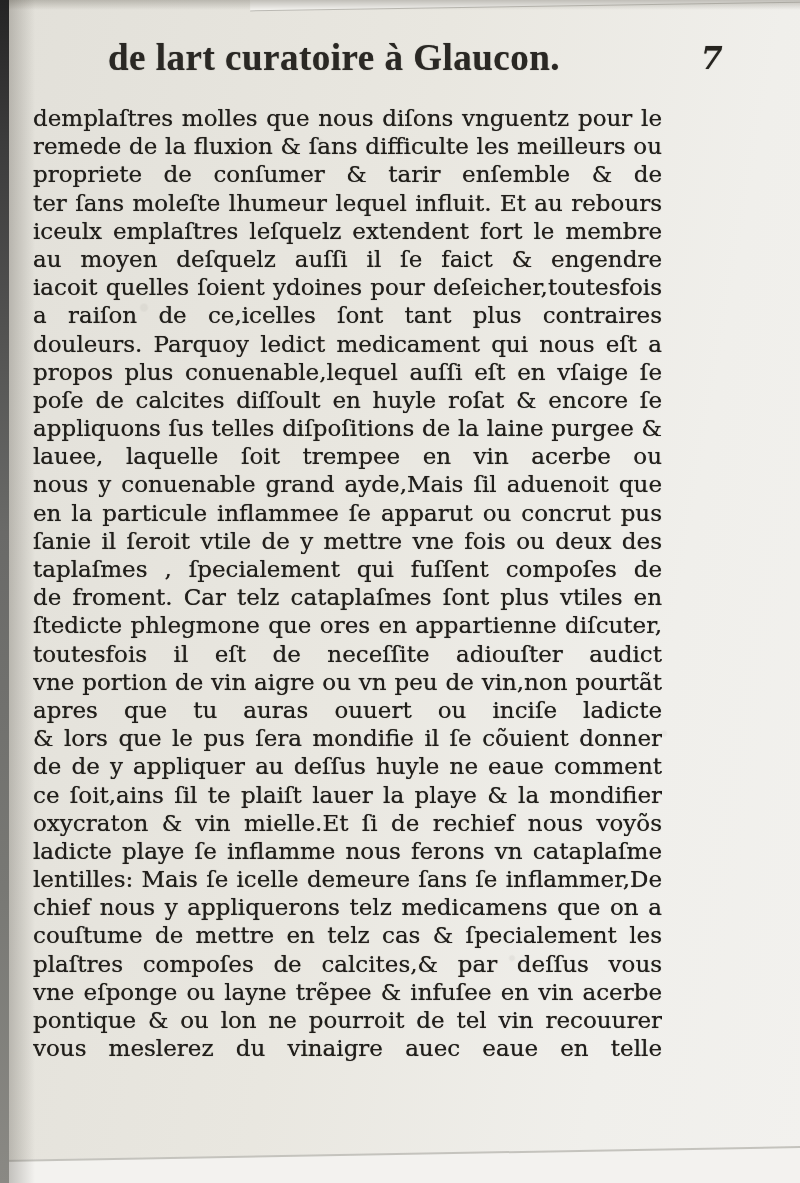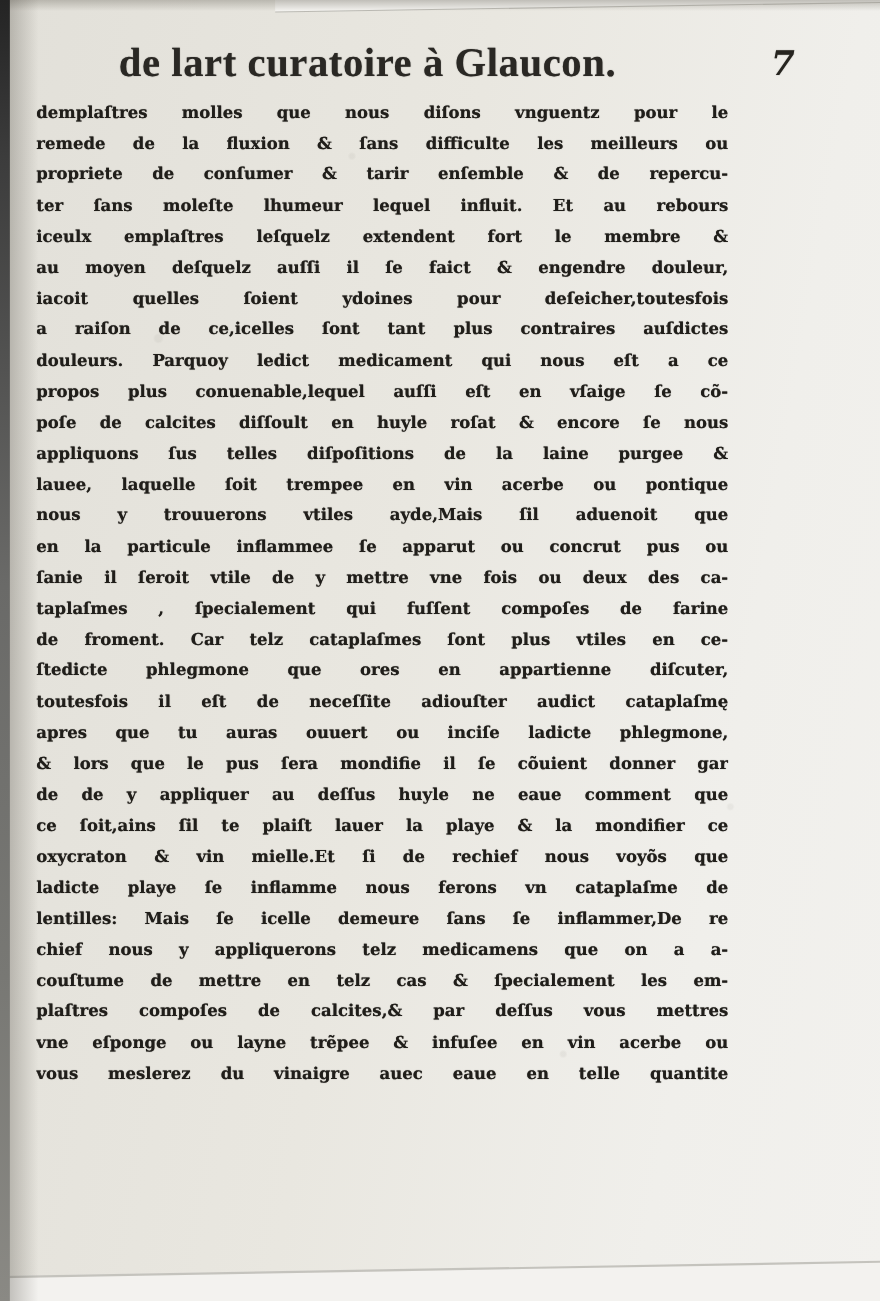--- a/index.html
+++ b/index.html
@@ -50,23 +50,23 @@
     text-shadow:0 0 1px rgba(30,28,24,0.55);
     white-space:nowrap;
     font-family:Liberation Serif, serif;
   }
   .folio{
     position:absolute;left:701px;top:40px;
     font-size:31px;font-weight:bold;font-style:italic;color:#26241f;
     text-shadow:0 0 1px rgba(30,28,24,0.5);
   }
   .text-column{
-    position:absolute;left:33px;top:88px;width:629px;
+    position:absolute;left:33px;top:104px;width:629px;
     color:#201e1a;
-    font-size:15px;font-weight:bold;
+    font-size:23px;font-weight:normal;
     text-shadow:0 0 0.7px rgba(25,23,19,0.75);
   }
   .ln{
     height:28.2px;line-height:28.2px;
     text-align:justify;
     text-align-last:justify;
     overflow:hidden;
     white-space:normal;
   }
 </style>
@@ -90,33 +90,35 @@
     <div class="ln">ter ſans moleſte lhumeur lequel influit. Et au rebours</div>
     <div class="ln">iceulx emplaſtres leſquelz extendent fort le membre &amp;</div>
     <div class="ln">au moyen deſquelz auſſi il ſe faict &amp; engendre douleur,</div>
     <div class="ln">iacoit quelles ſoient ydoines pour deſeicher,toutesfois</div>
     <div class="ln">a raiſon de ce,icelles ſont tant plus contraires auſdictes</div>
     <div class="ln">douleurs. Parquoy ledict medicament qui nous eſt a ce</div>
     <div class="ln">propos plus conuenable,lequel auſſi eſt en vſaige ſe cõ-</div>
     <div class="ln">poſe de calcites diſſoult en huyle roſat &amp; encore ſe nous</div>
     <div class="ln">appliquons ſus telles diſpoſitions de la laine purgee &amp;</div>
     <div class="ln">lauee, laquelle ſoit trempee en vin acerbe ou pontique</div>
-    <div class="ln">nous y trouuerons vtiles ayde,Mais ſil aduenoit que</div>
+    <div class="ln">nous y conuenable grand ayde,Mais ſil aduenoit que</div>
     <div class="ln">en la particule inflammee ſe apparut ou concrut pus ou</div>
     <div class="ln">ſanie il ſeroit vtile de y mettre vne fois ou deux des ca-</div>
     <div class="ln">taplaſmes , ſpecialement qui fuſſent compoſes de farine</div>
     <div class="ln">de froment. Car telz cataplaſmes ſont plus vtiles en ce-</div>
     <div class="ln">ſtedicte phlegmone que ores en appartienne diſcuter,</div>
     <div class="ln">toutesfois il eſt de neceſſite adiouſter audict cataplaſmę</div>
+    <div class="ln">vne portion de vin aigre ou vn peu de vin,non pourtãt</div>
     <div class="ln">apres que tu auras ouuert ou inciſe ladicte phlegmone,</div>
     <div class="ln">&amp; lors que le pus ſera mondifie il ſe cõuient donner gar</div>
     <div class="ln">de de y appliquer au deſſus huyle ne eaue comment que</div>
     <div class="ln">ce ſoit,ains ſil te plaiſt lauer la playe &amp; la mondifier ce</div>
     <div class="ln">oxycraton &amp; vin mielle.Et ſi de rechief nous voyõs que</div>
     <div class="ln">ladicte playe ſe inflamme nous ferons vn cataplaſme de</div>
     <div class="ln">lentilles: Mais ſe icelle demeure ſans ſe inflammer,De re</div>
     <div class="ln">chief nous y appliquerons telz medicamens que on a a-</div>
     <div class="ln">couſtume de mettre en telz cas &amp; ſpecialement les em-</div>
     <div class="ln">plaſtres compoſes de calcites,&amp; par deſſus vous mettres</div>
     <div class="ln">vne eſponge ou layne trẽpee &amp; infuſee en vin acerbe ou</div>
+    <div class="ln">pontique &amp; ou lon ne pourroit de tel vin recouurer</div>
     <div class="ln">vous meslerez du vinaigre auec eaue en telle quantite</div>
   </div>
 </div>
 
 </body></html>

